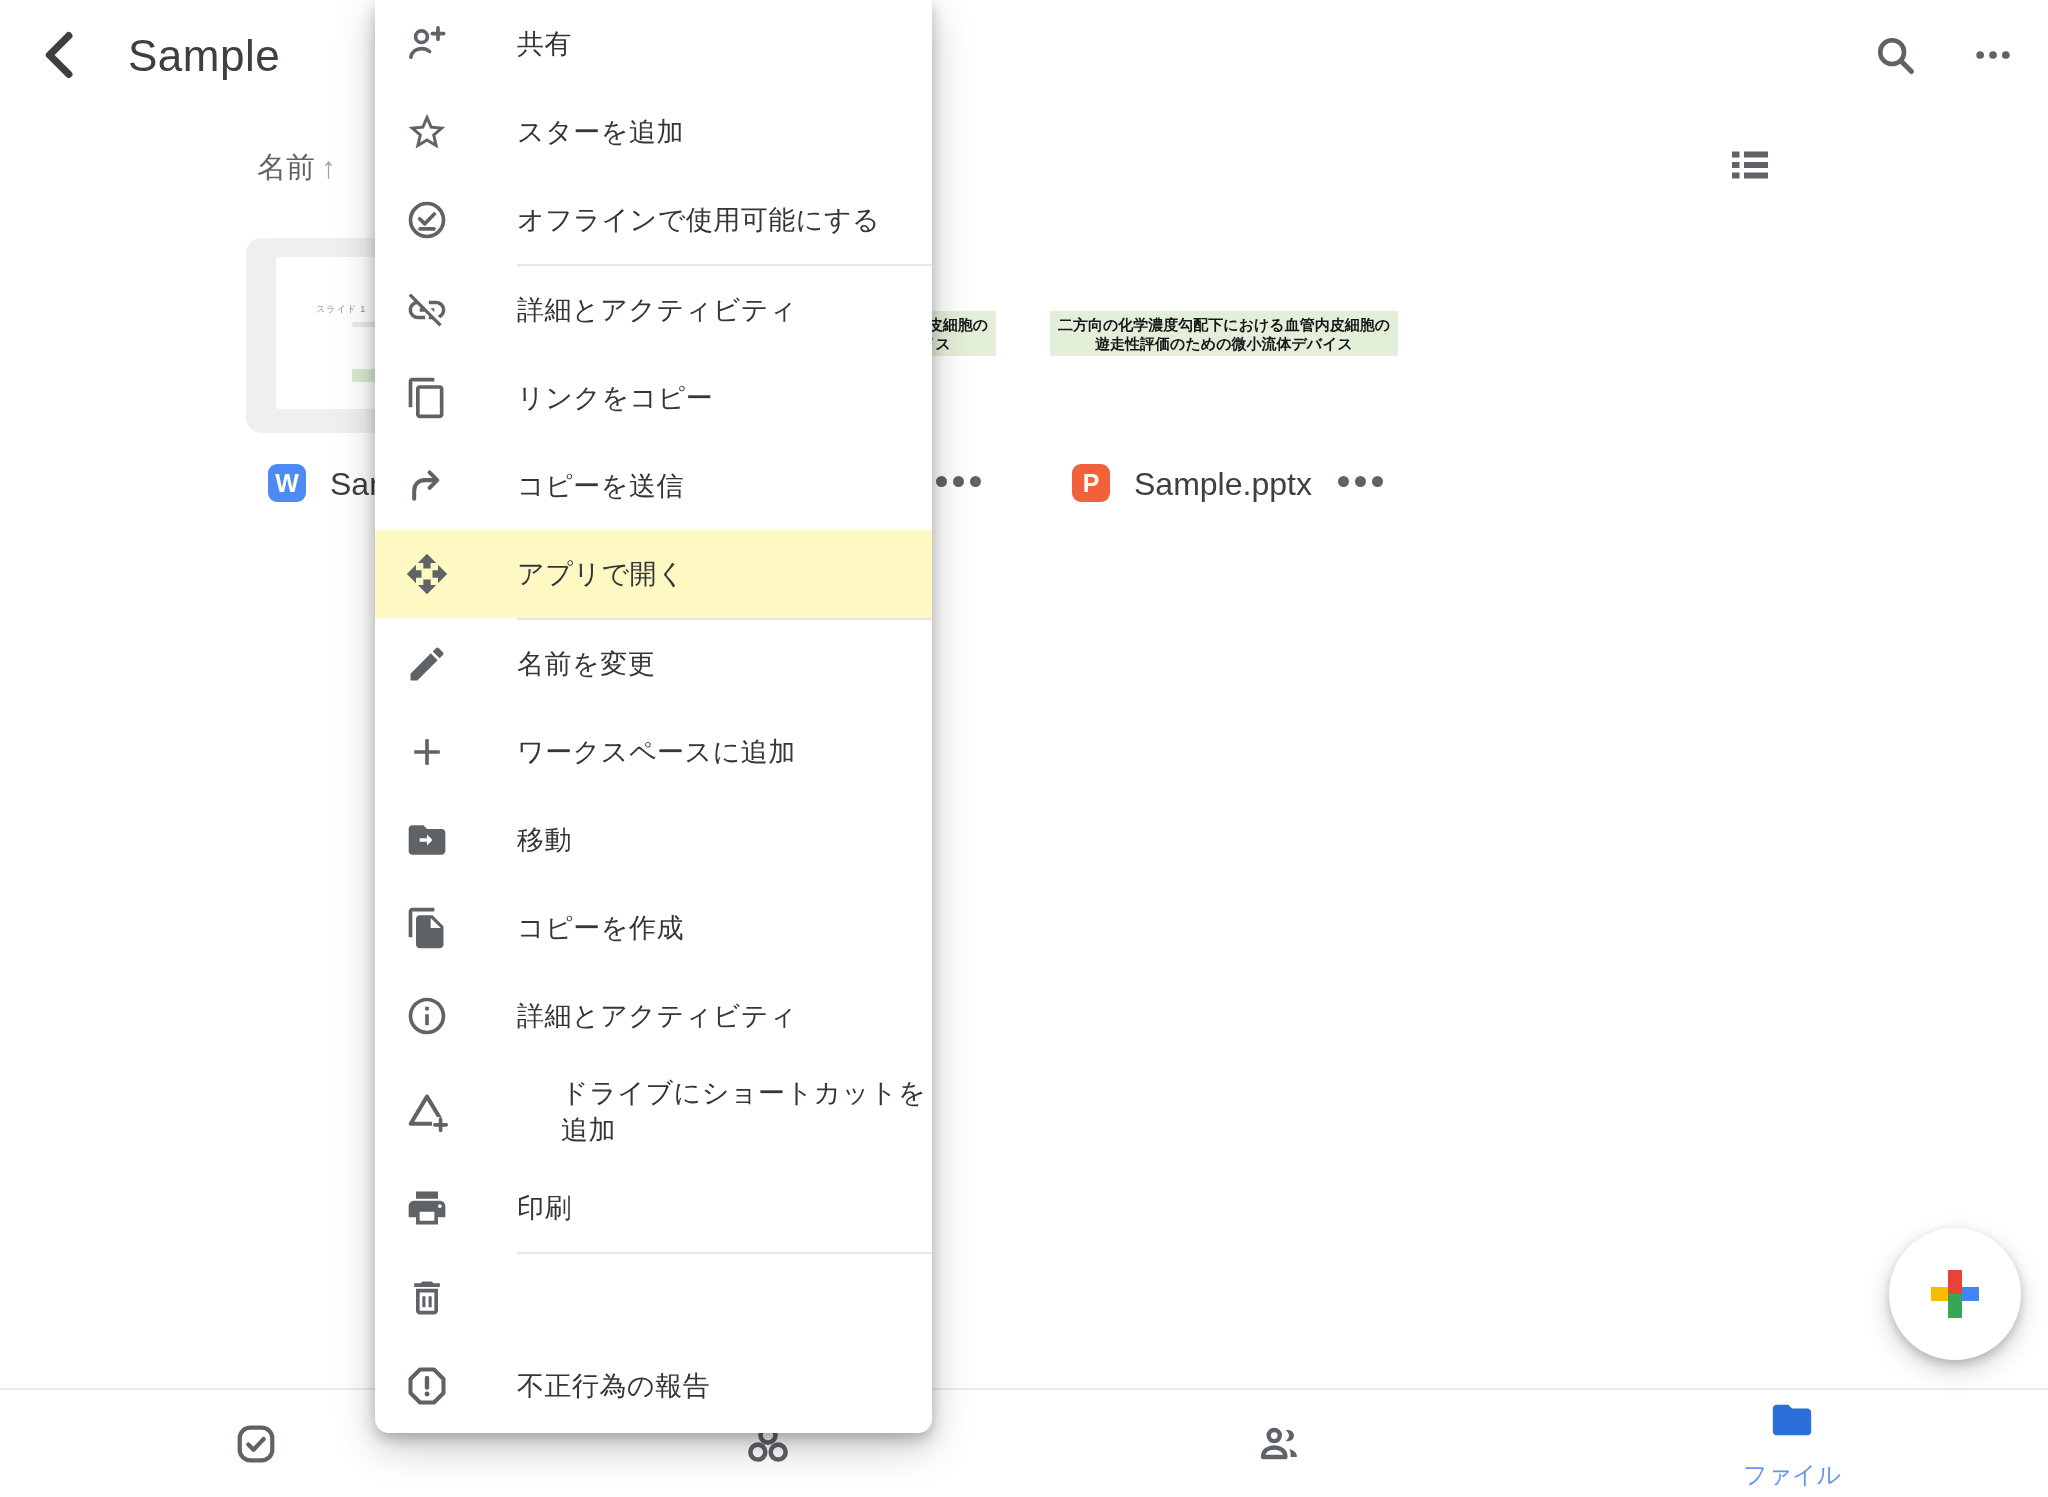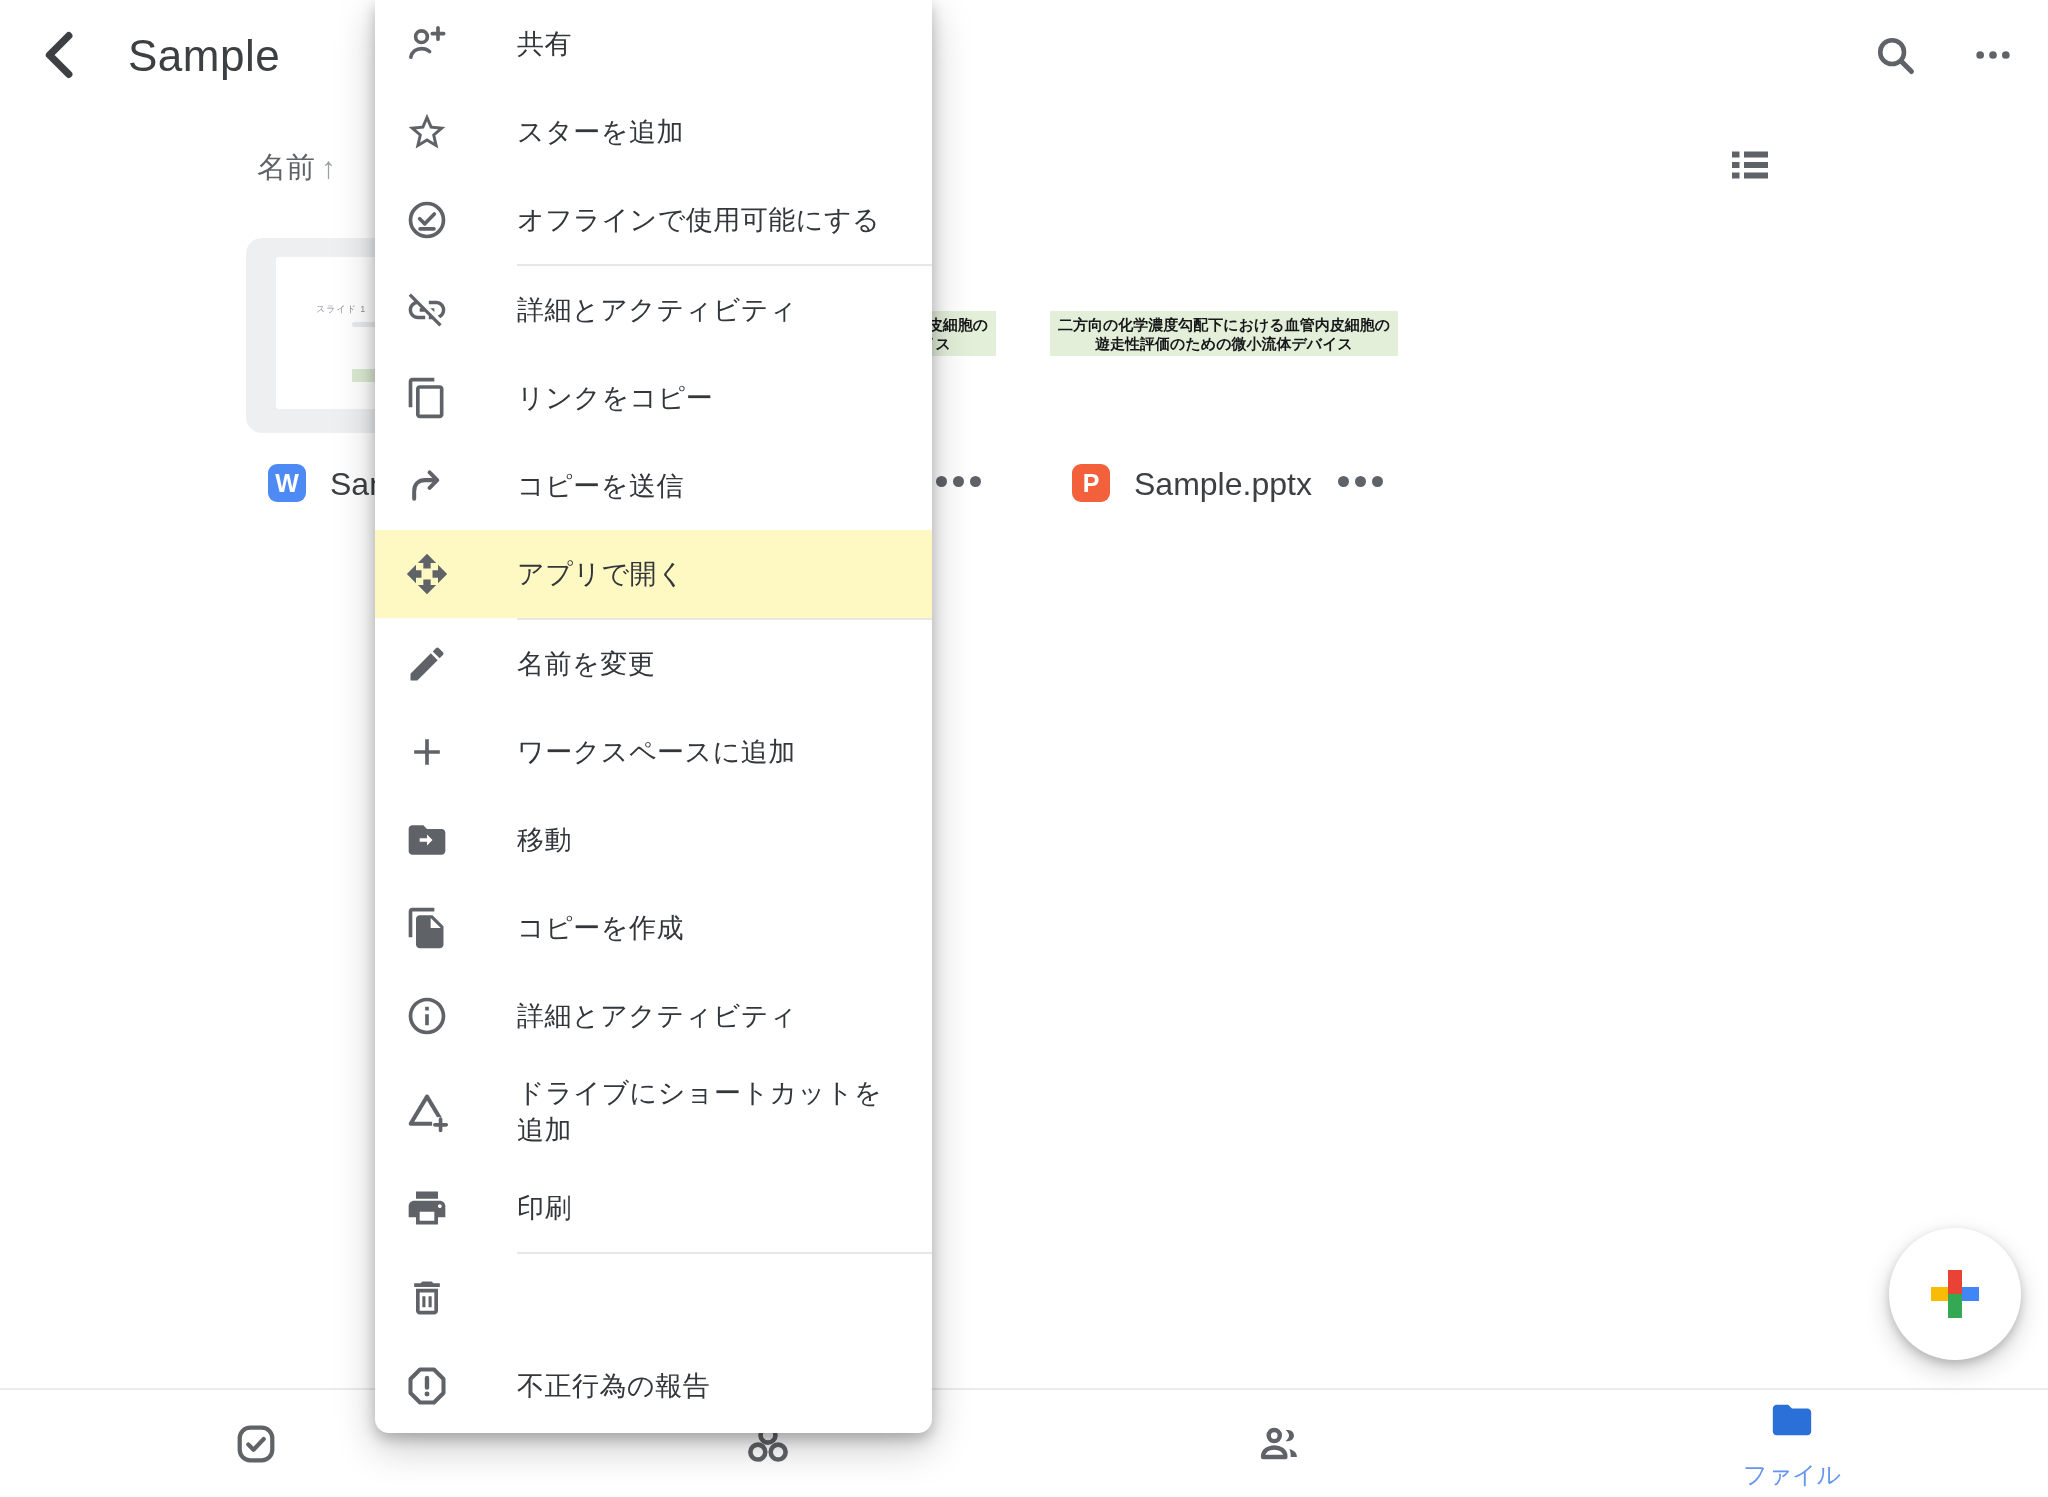--- a/index.html
+++ b/index.html
@@ -40,21 +40,21 @@
   .file-name{position:absolute;left:84px;top:4px;width:196px;font-size:32px;color:#3c4043;
              white-space:nowrap;overflow:hidden;}
   .dots-btn{position:absolute;left:288px;top:14px;display:flex;gap:6px;cursor:pointer;}
   .dots-btn i{width:11px;height:11px;border-radius:50%;background:#5f6368;}
 
   
   .menu{position:absolute;left:375px;top:0;width:557px;background:#fff;z-index:10;
         border-radius:0 0 14px 14px;
         box-shadow:0 6px 14px rgba(0,0,0,.22),0 14px 40px rgba(0,0,0,.22);}
   .mrow{display:flex;align-items:center;height:88px;padding-left:30px;cursor:pointer;}
-  .mrow.two-line{height:104px;}
+  .mrow.two-line{height:104px;gap:44px;}
   .mrow.highlight{background:#fef9c3;}
   .mi{width:44px;height:44px;flex:0 0 44px;display:flex;align-items:center;justify-content:center;}
   .mi svg{width:44px;height:44px;}
   .mlabel{margin-left:68px;width:372px;font-size:27px;line-height:37px;color:#33373b;letter-spacing:.5px;}
   .mdivider{height:2px;background:#e7e7e7;margin-left:142px;}
   .menu-bottom-pad{height:3px;}
 
   
   .navbar{position:absolute;left:0;top:1388px;width:2048px;height:109px;background:#fff;z-index:5;
           border-top:2px solid #ebebeb;}

